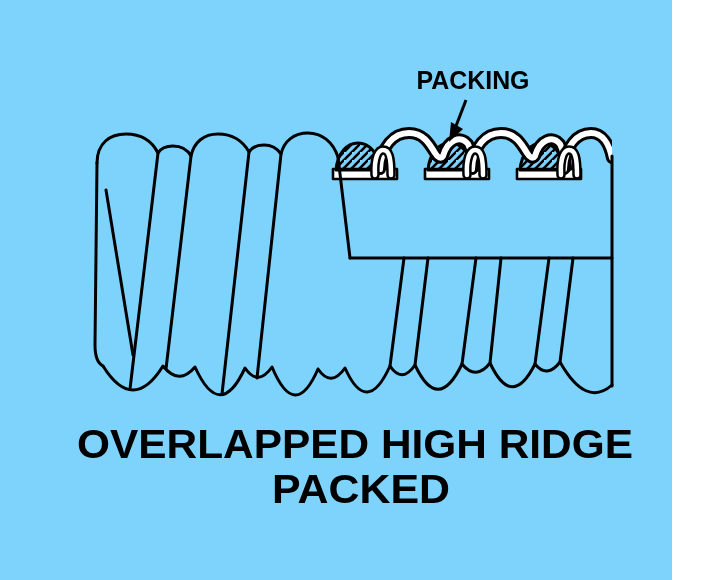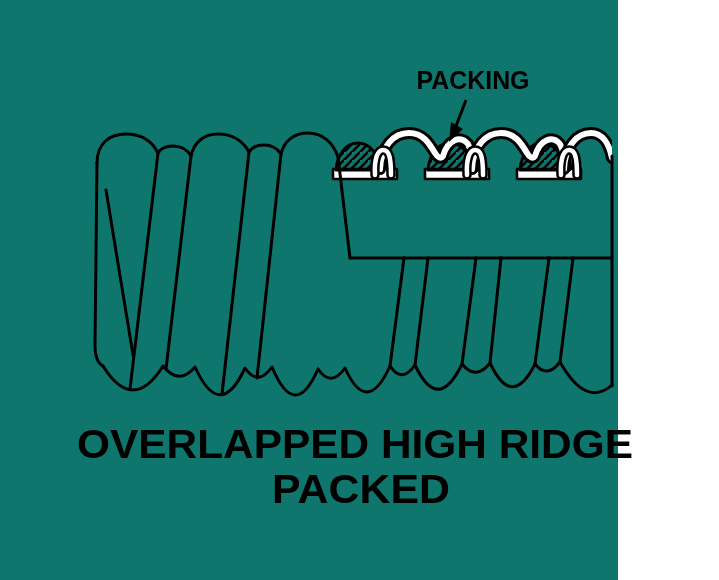--- a/index.html
+++ b/index.html
@@ -6,23 +6,23 @@
     margin: 0;
     padding: 0;
     background: #ffffff;
     width: 719px;
     height: 580px;
     overflow: hidden;
     font-family: "Liberation Sans", sans-serif;
   }
   .figure-wrap {
     position: relative;
-    width: 618px;
+    width: 672px;
     height: 580px;
-    background: #0f766e;
+    background: #7dd3fc;
   }
   svg text {
     font-family: "Liberation Sans", "DejaVu Sans", sans-serif;
     font-weight: bold;
     fill: #000000;
   }
   .label-packing { font-size: 26px; }
   .label-caption { font-size: 40px; }
 </style>
 </head>

